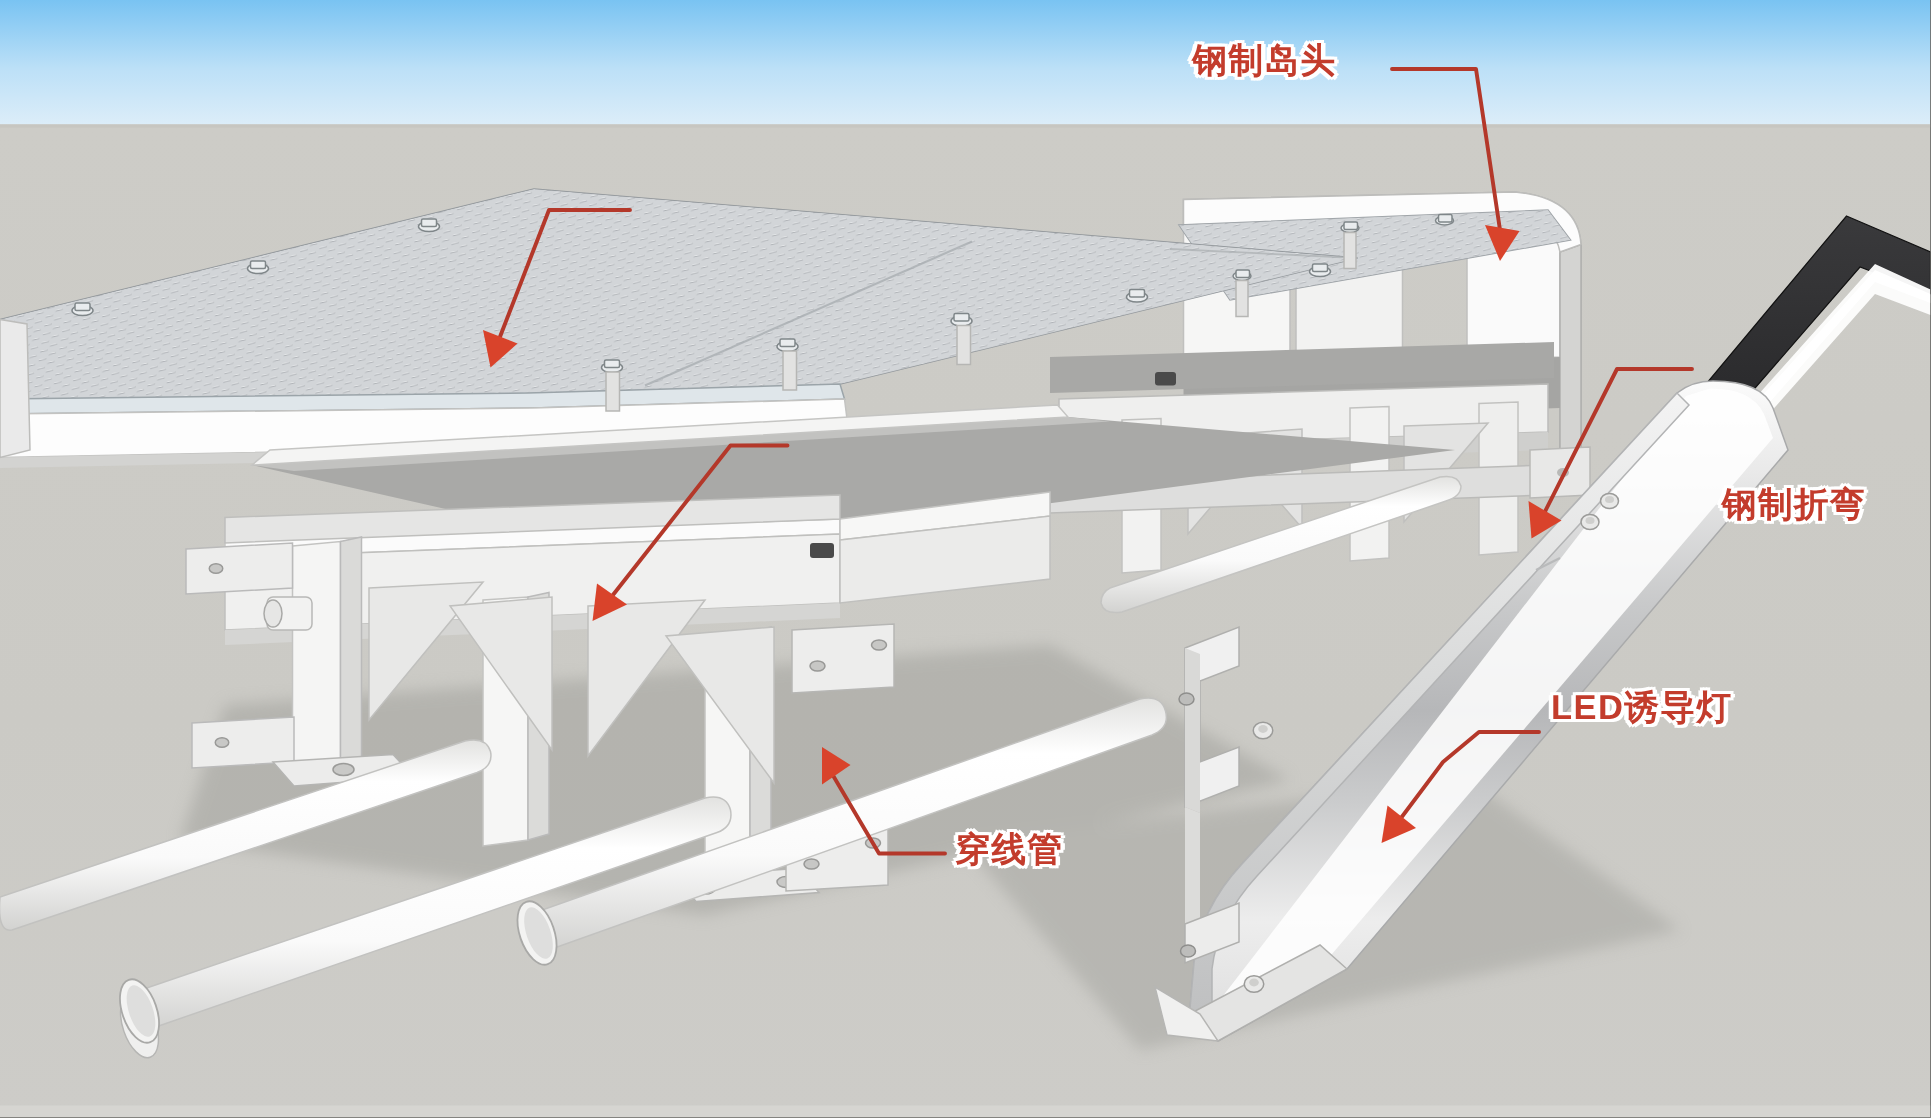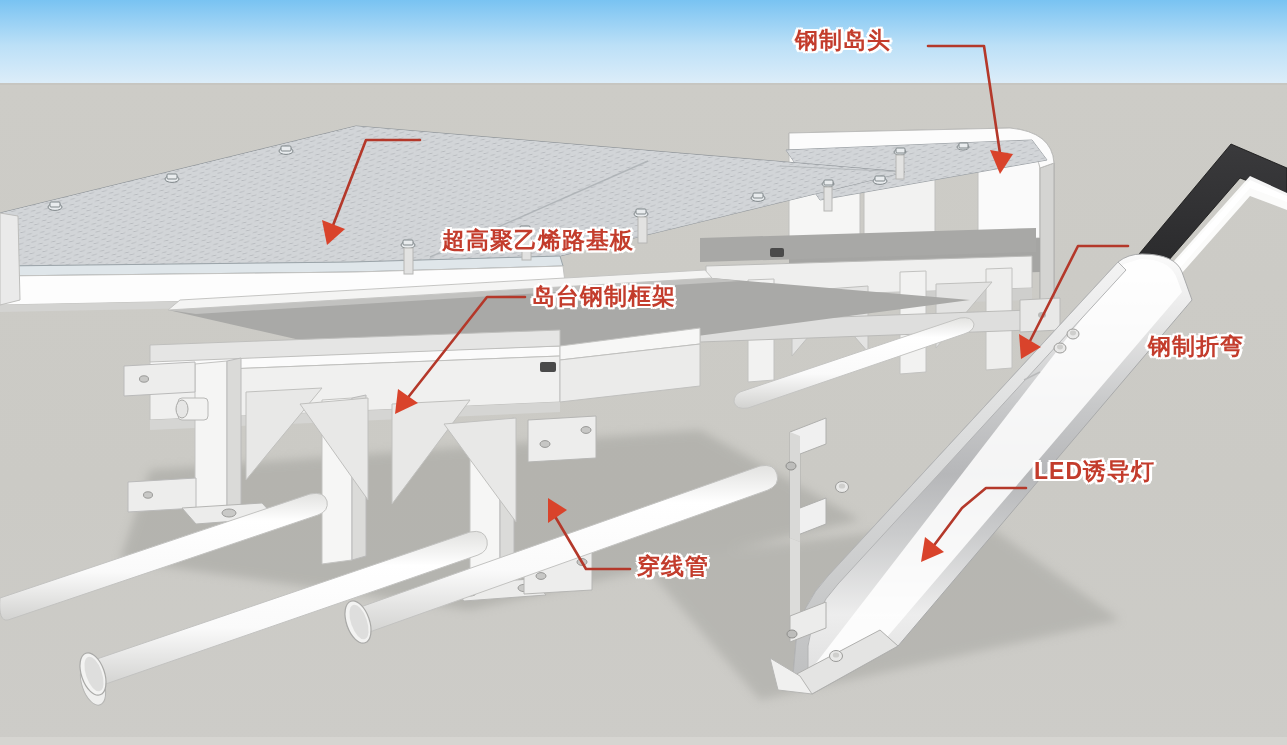--- a/index.html
+++ b/index.html
@@ -399,26 +399,24 @@
       <polygon points="395,414 398,389 418,403"></polygon>
       <polygon points="1021,359 1019,334 1041,347"></polygon>
       <polygon points="921,562 925,537 944,552"></polygon>
       <polygon points="548,498 548,523 567,510"></polygon>
     </g>
   </svg>
 
   <div class="anno" style="left:795px; top:25px;">钢制岛头</div>
 
   <div class="anno two center" style="left:430px; top:120px; width:216px;">
-    <div>超高聚乙烯路基板</div>
   </div>
 
-  <div class="anno" style="left:532px; top:281px;">岛台钢制框架</div>
-
-  <div class="anno two center" style="left:1136px; top:226px; width:120px;">
+
+  <div class="anno two center" style="left:1136px; top:216px; width:120px;">
     <div>钢制折弯</div>
   </div>
 
   <div class="anno" style="left:1034px; top:444px;margin-top:12px;">LED诱导灯</div>
 
   <div class="anno" style="left:637px; top:551px;">穿线管</div>
 
 </div>
 
 </body></html>

